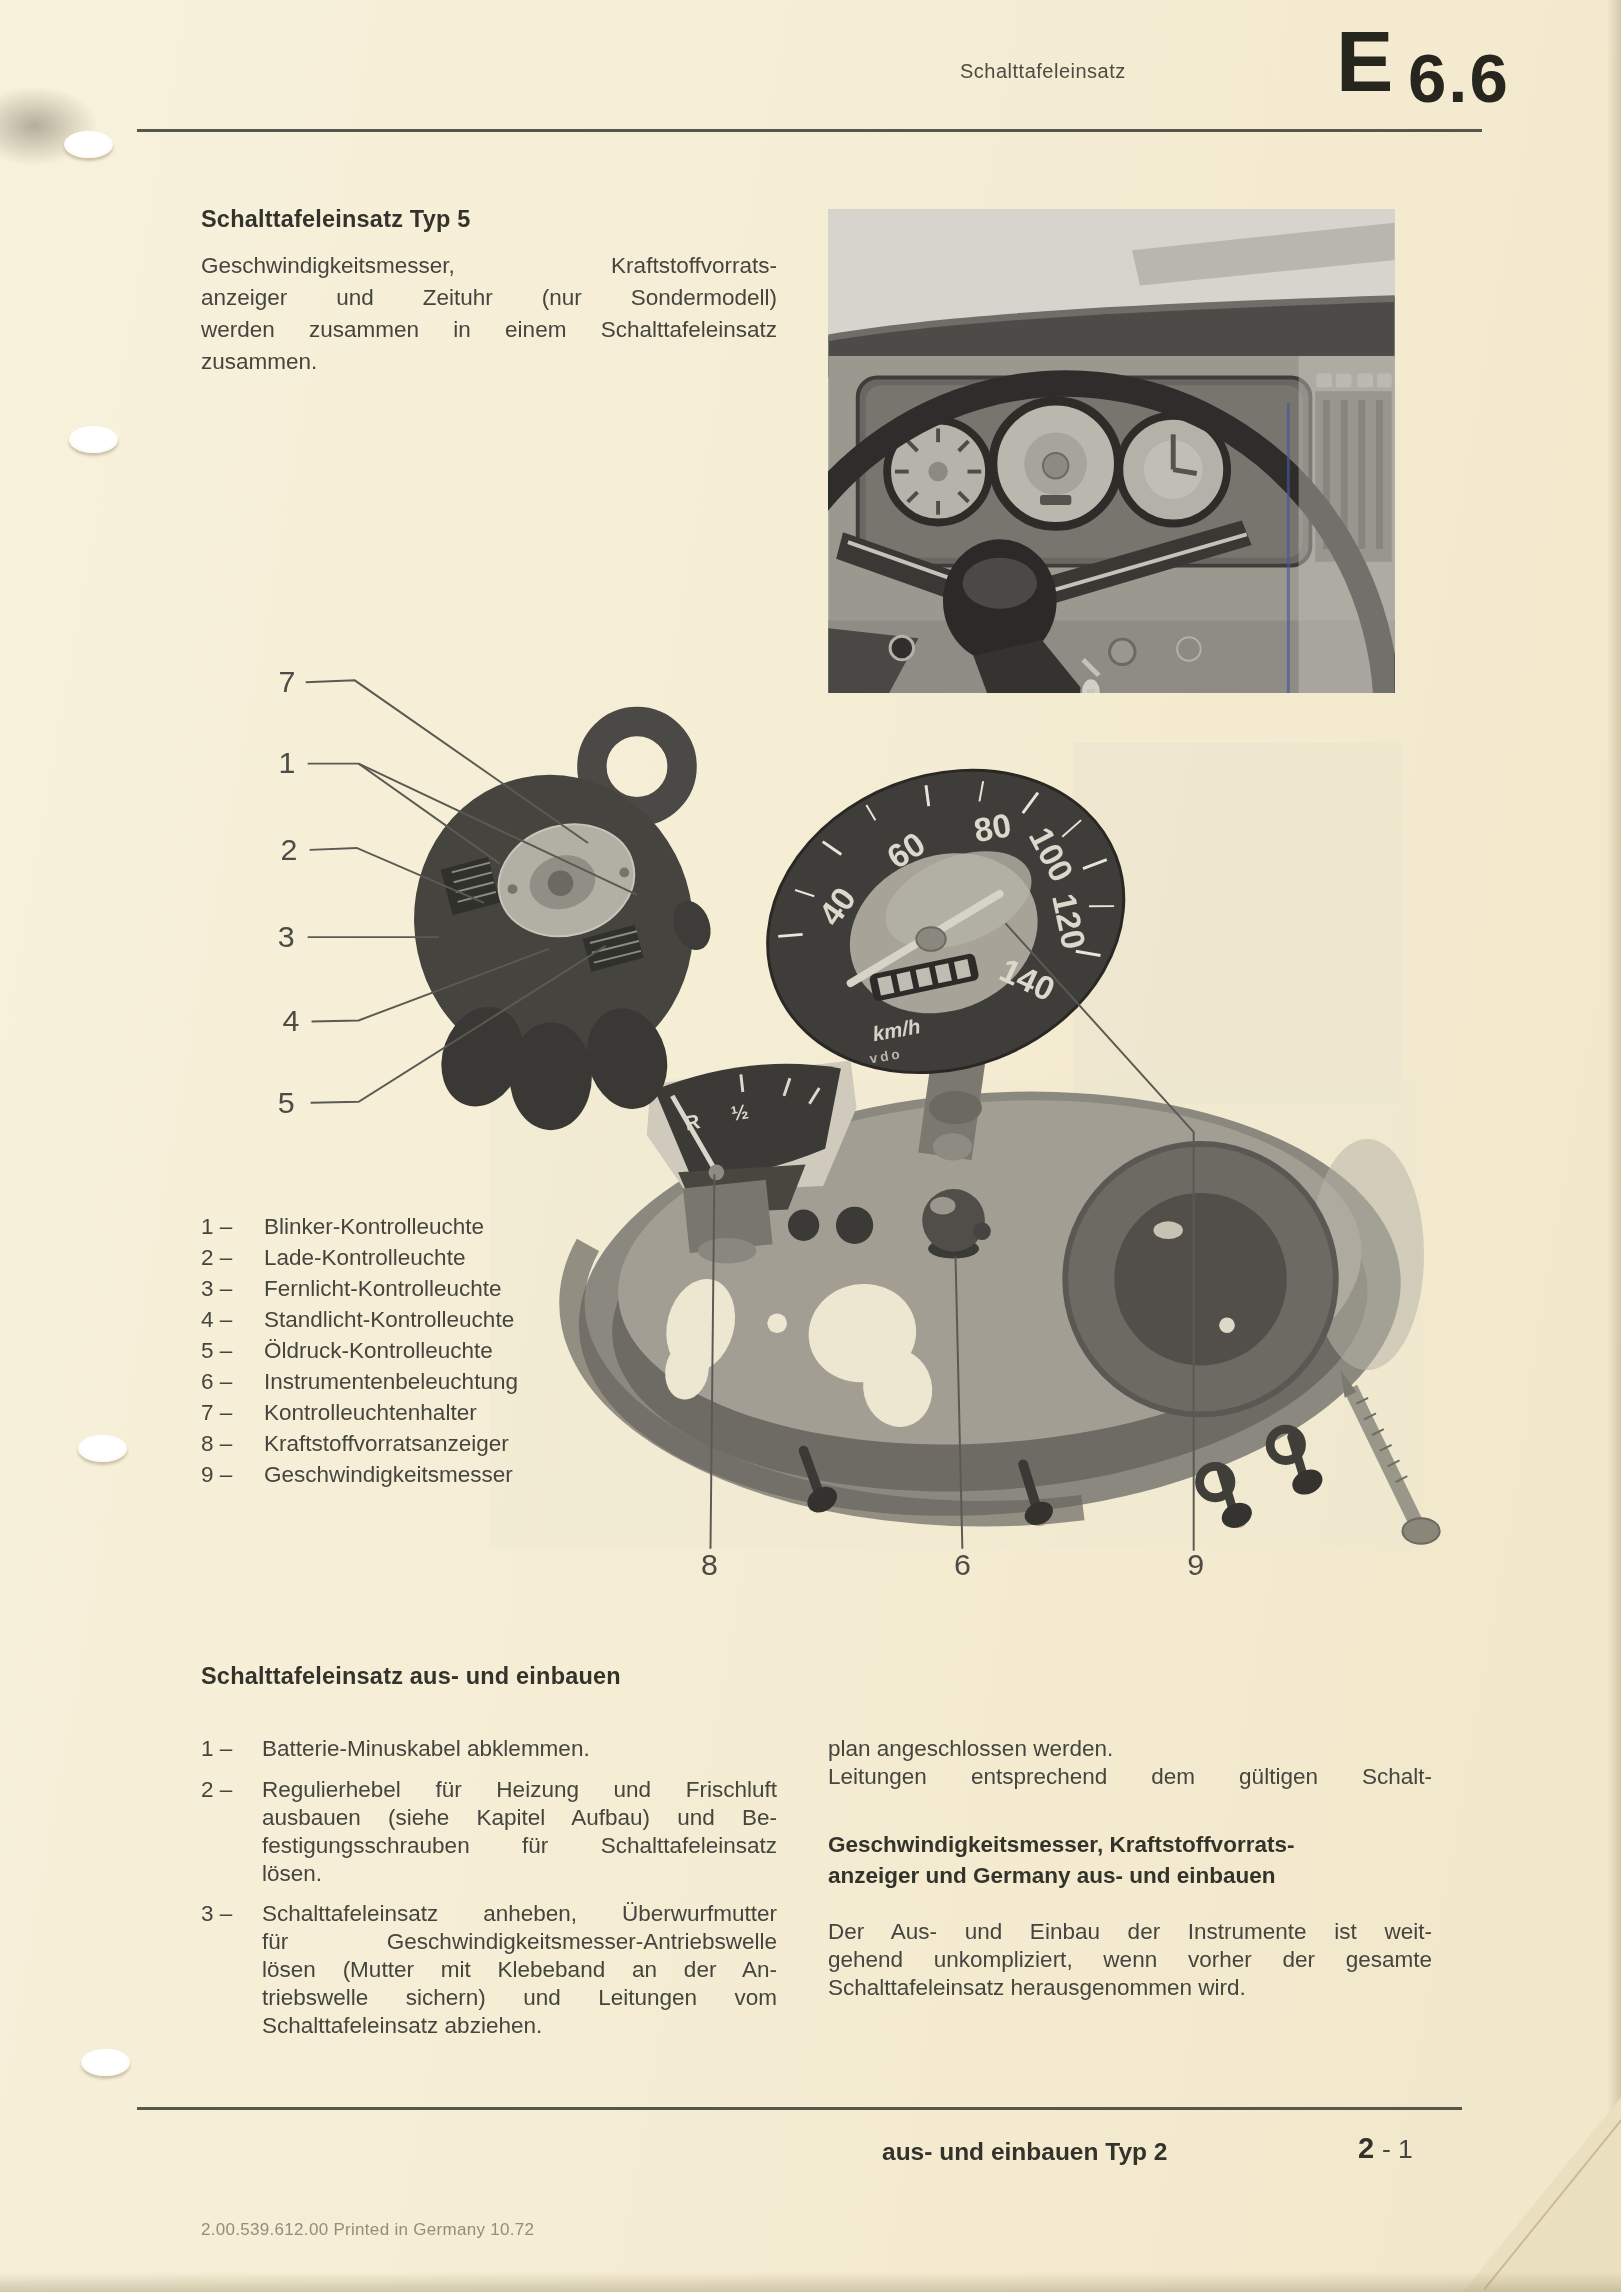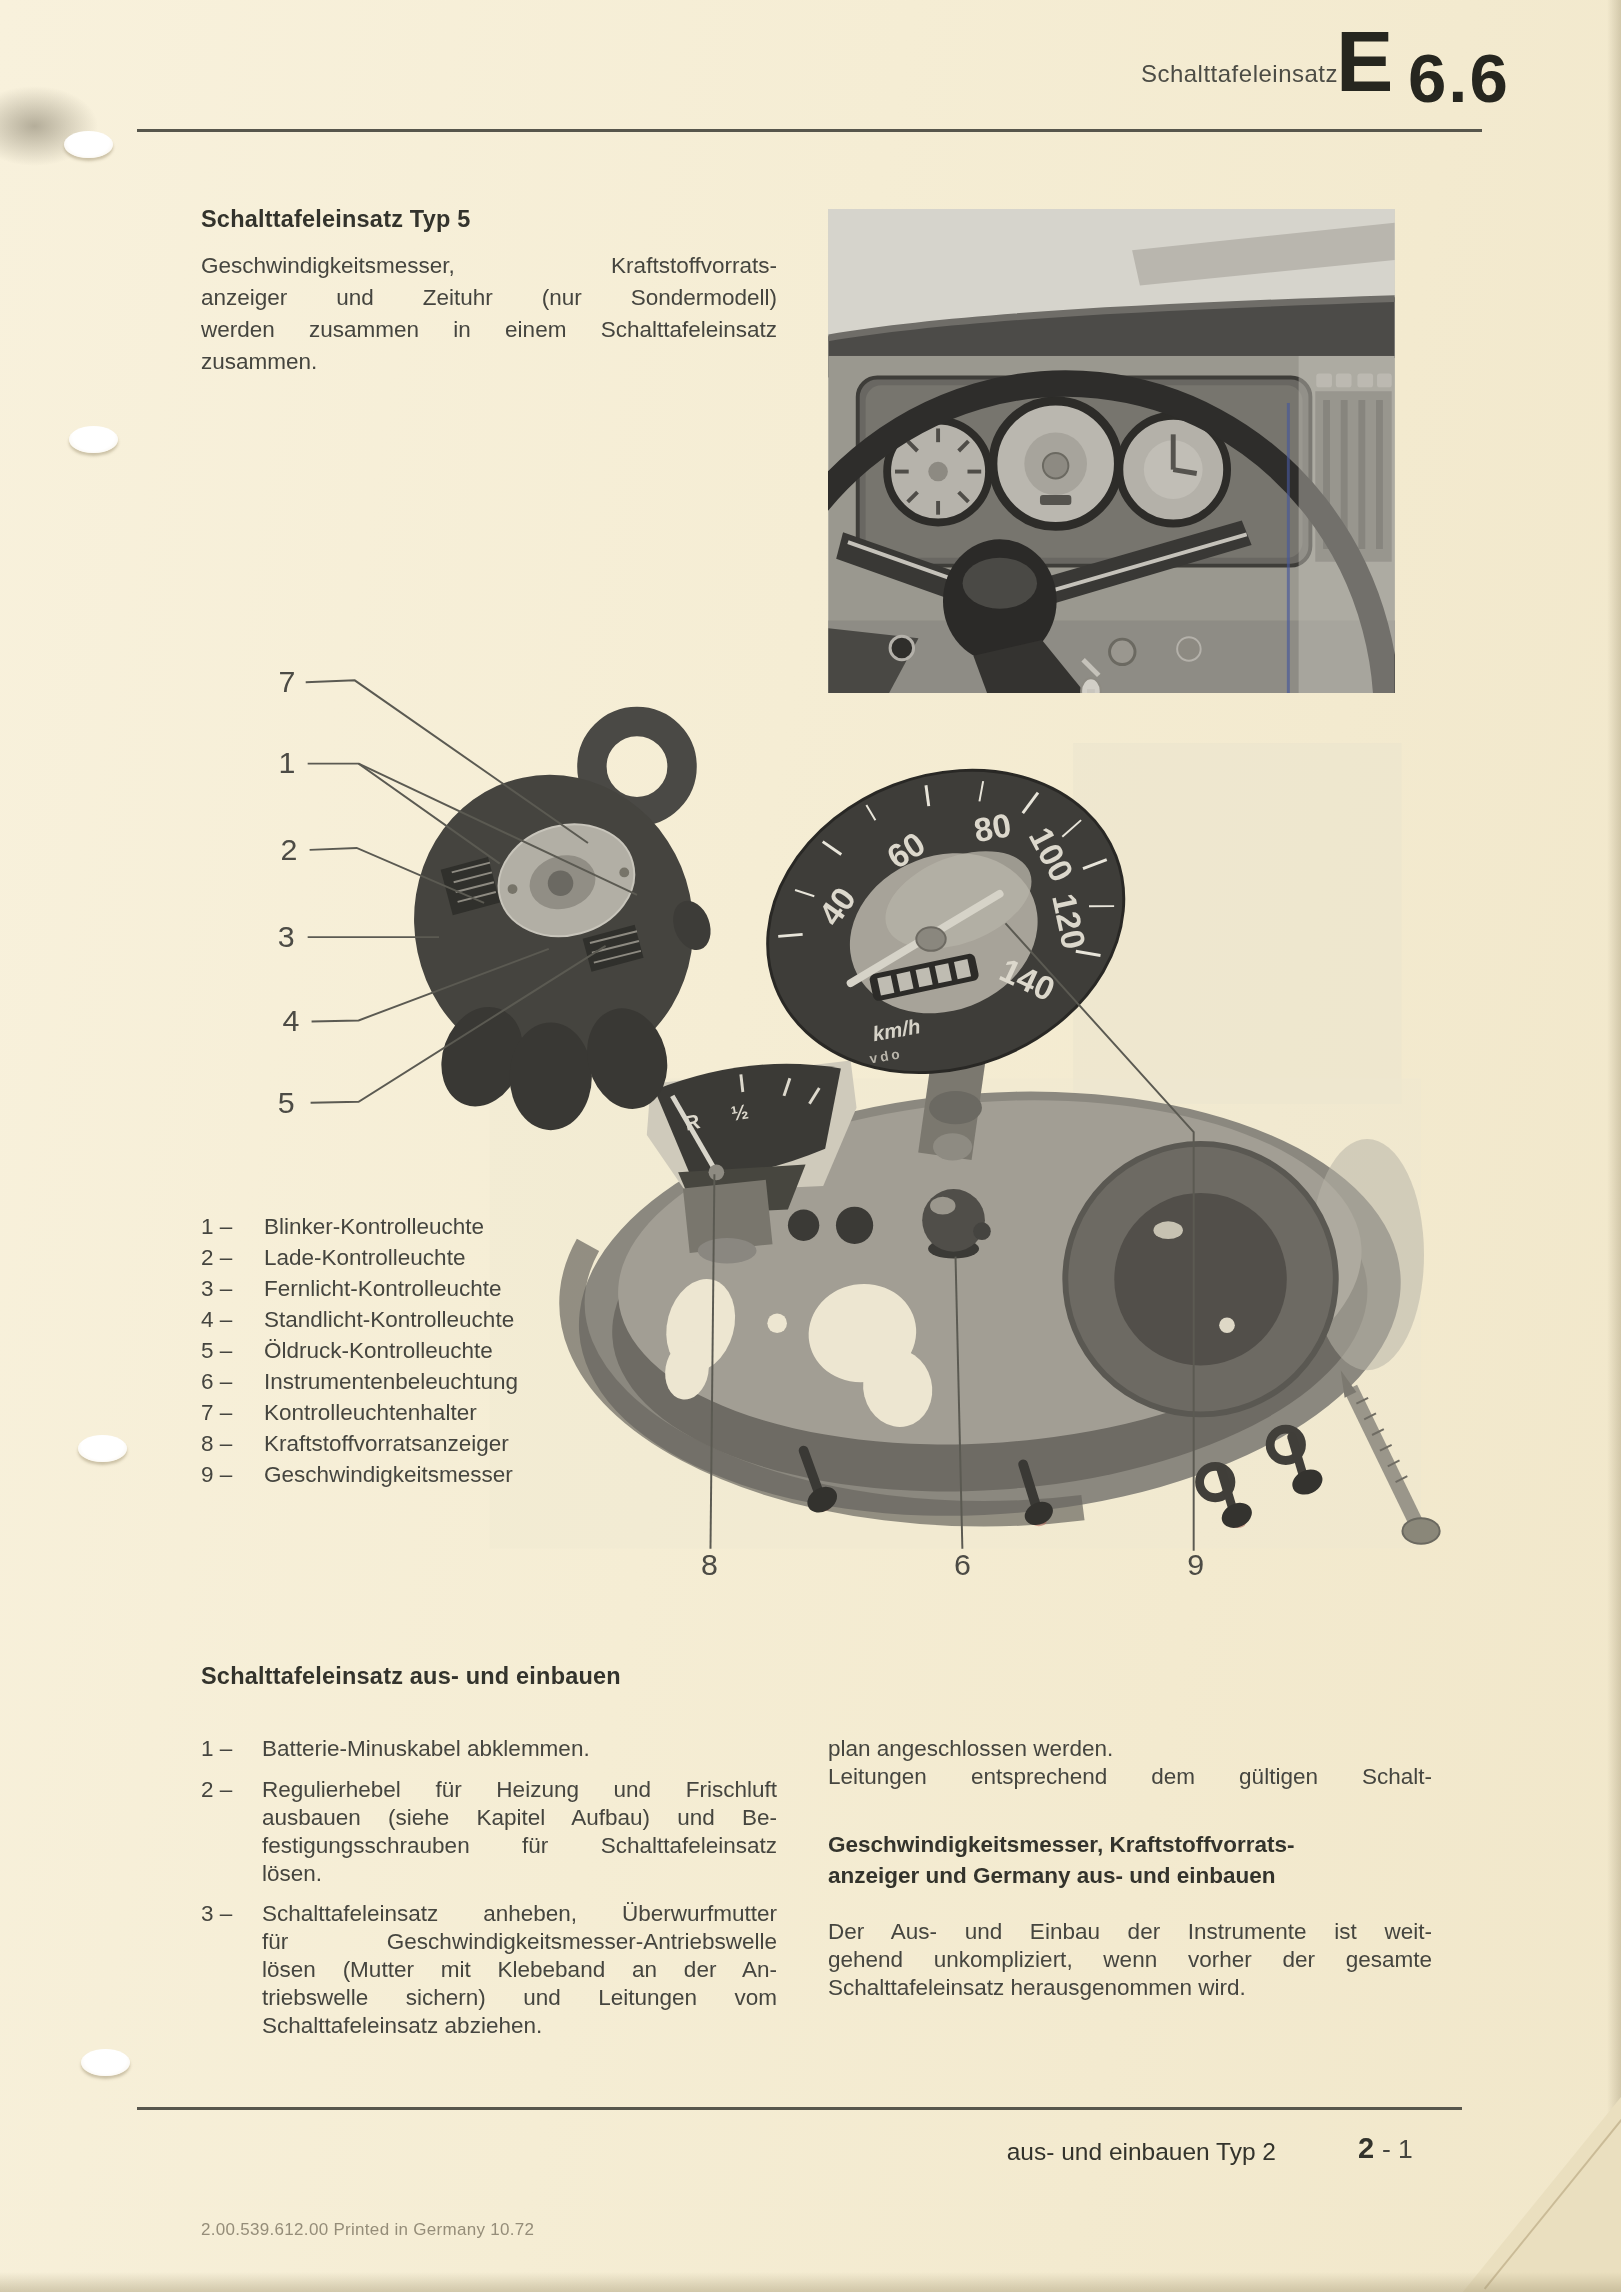--- a/index.html
+++ b/index.html
@@ -18,21 +18,21 @@
     background:radial-gradient(closest-side,rgba(125,118,100,.55),rgba(125,118,100,0))}
   .right-edge{position:absolute;right:0;top:0;width:13.7px;height:100%;
     background:linear-gradient(90deg,rgba(150,138,105,0),rgba(150,138,105,.35))}
   .bottom-edge{position:absolute;left:0;top:2272px;width:100%;height:20.6px;
     background:linear-gradient(rgba(160,148,112,0),rgba(160,148,112,.45))}
   .crease-fill{position:absolute;left:1462px;top:2293px;width:0;height:0;
     border-left:159px solid transparent;border-bottom:196px solid #eadfbf;transform:translateY(-196px)}
   .crease-line{position:absolute;left:1437px;top:2188px;width:257px;height:2px;background:#cabb97;
     transform:rotate(-51deg)}
   
-  .hdr-label{left:1024px;top:60px;width:314px;text-align:right;font-size:24px;color:#4c4c45;letter-spacing:0.5px}
+  .hdr-label{left:960px;top:60px;width:314px;text-align:left;font-size:20px;color:#4c4c45;letter-spacing:0.5px}
   .code-letter{left:1336px;top:17.6px;font-size:86px;font-weight:bold;color:#26261f;line-height:1}
   .code-number{left:1408px;top:44px;font-size:69px;font-weight:bold;color:#26261f;letter-spacing:2px;line-height:1}
   .rule{position:absolute;background:#57564c;height:2.9px}
   .rule-top{left:137px;top:129px;width:1345px}
   .rule-bottom{left:137px;top:2107px;width:1325px}
   
   .h-bold{font-weight:bold;font-size:23.5px;color:#33332c;letter-spacing:0.2px}
   .intro-heading{left:201px;top:206px}
   .intro-para{left:201px;top:250px;width:576px;font-size:22.5px;line-height:32px}
   .jline{text-align:justify;text-align-last:justify;white-space:normal}
@@ -41,21 +41,21 @@
   .legend-row{display:flex;line-height:31px}
   .legend-row .num{flex:0 0 63px}
   .sec-heading{left:201px;top:1663px}
   .col-left{left:201px;top:1735px;width:576px;font-size:22.5px;line-height:28px}
   .col-right{left:828px;top:1735px;width:604px;font-size:22.5px;line-height:28px}
   .step{display:flex;margin-bottom:12.7px}
   .step .num{flex:0 0 61px}
   .step .lines{flex:1}
   .rheading{font-weight:bold;color:#33332c;line-height:31px;margin-top:38px;margin-bottom:27.4px}
   
-  .footer-label{left:882px;top:2138px;width:394px;text-align:right;font-weight:normal;font-size:24.5px;color:#33332c}
+  .footer-label{left:882px;top:2138px;width:394px;text-align:left;font-weight:bold;font-size:24.5px;color:#33332c}
   .page-num{left:1358px;top:2132px;font-size:29px;color:#33332c}
   .page-num .bold{font-weight:bold}
   .page-num .rest{font-weight:normal;font-size:26.5px;margin-left:7.8px;color:#45453f}
   .print-info{left:201px;top:2220px;font-size:17px;color:#958d79;letter-spacing:0.3px}
   
   .photo{left:828px;top:209px;width:567px;height:484px}
   .diagram{left:137px;top:647px;width:1343px;height:985px}
   svg text{font-family:"Liberation Sans",sans-serif}
 </style>
 </head>

